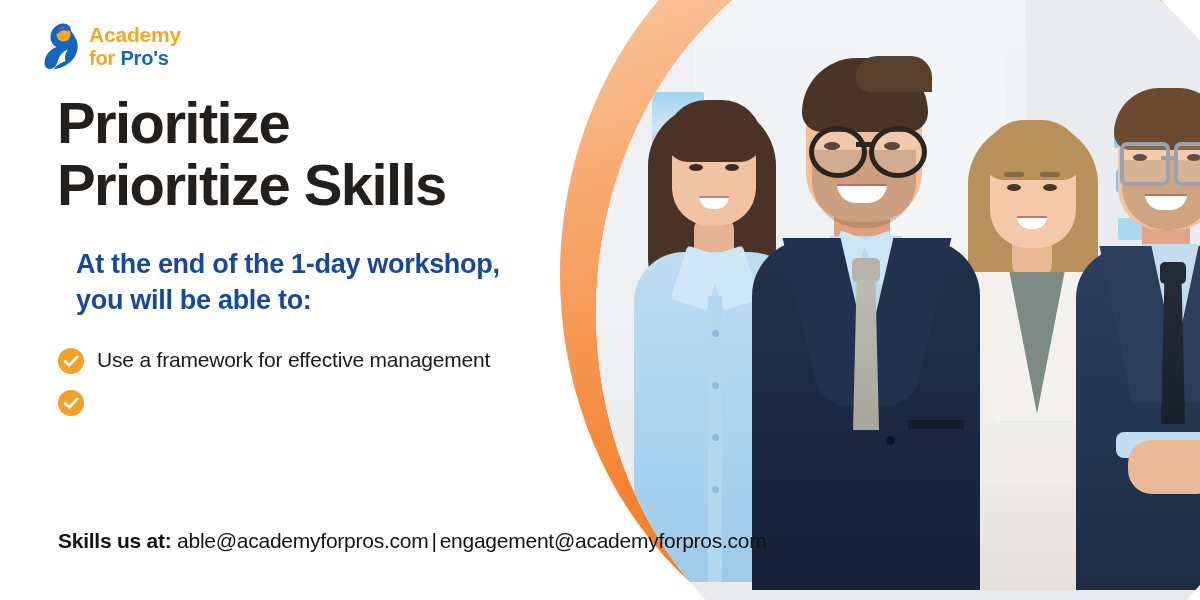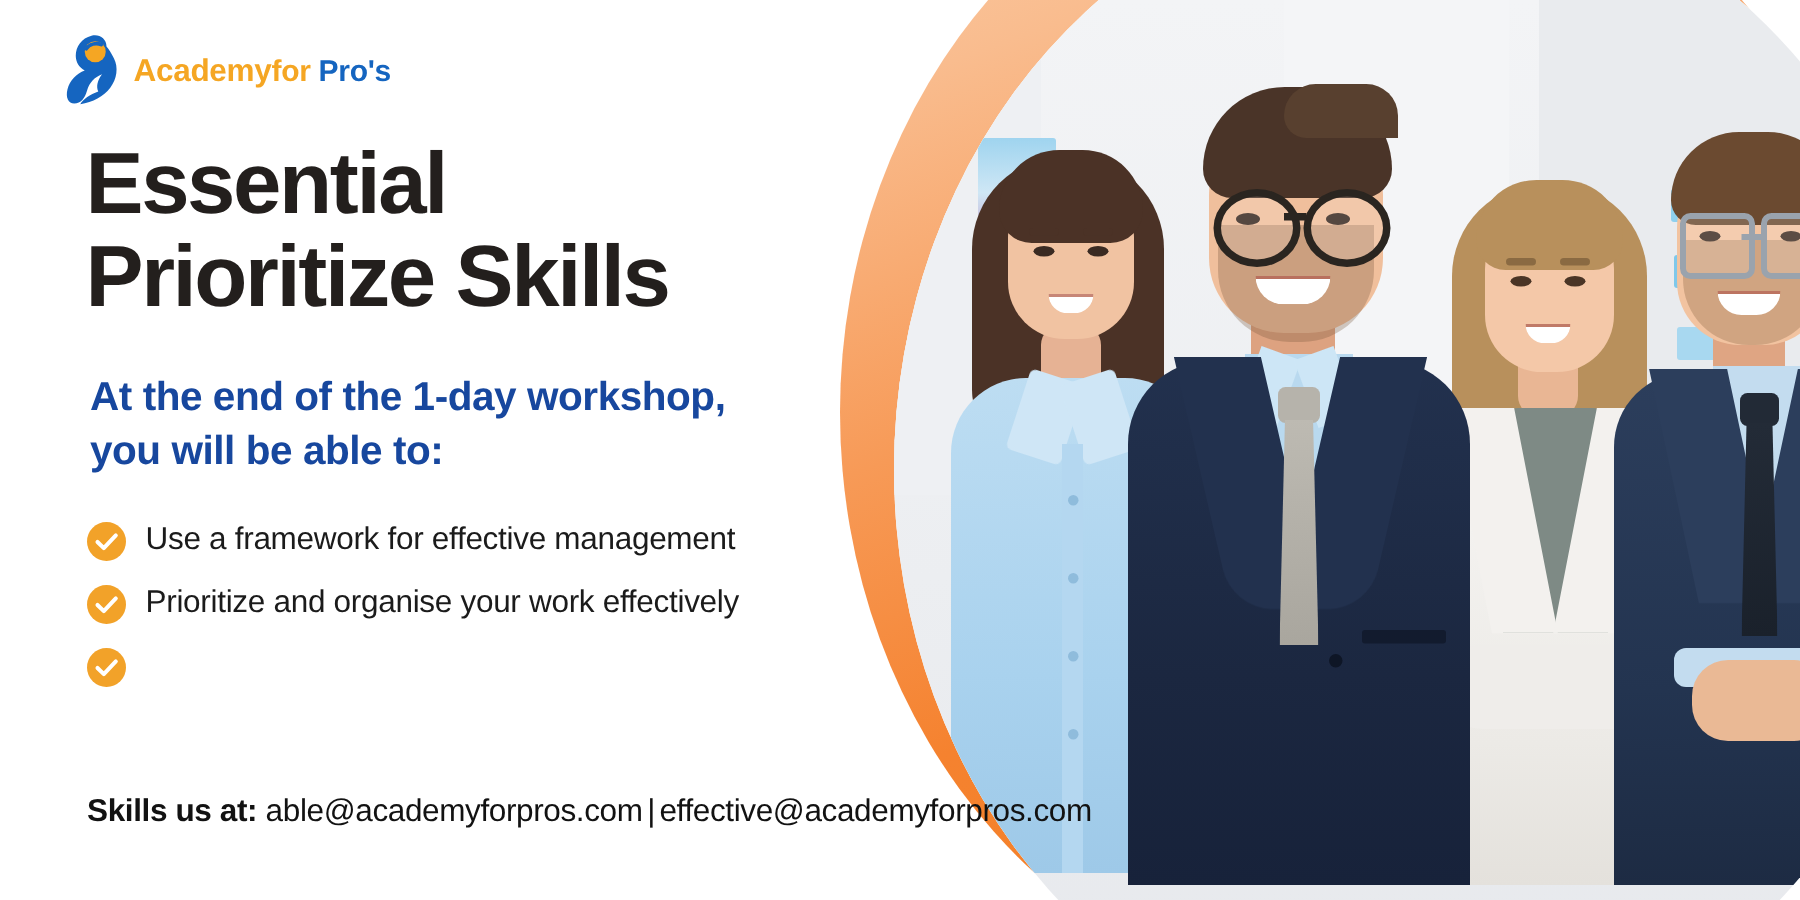--- a/index.html
+++ b/index.html
@@ -173,23 +173,22 @@
     align-items: center;
     gap: 7px;
   }
   .logo-mark {
     width: 44px;
     height: 48px;
     flex: 0 0 auto;
   }
   .logo-text {
     display: flex;
-    flex-direction: row;
+    flex-direction: column;
     line-height: 1.0;
-    align-items: flex-end;
   }
   .logo-line1 {
     font-size: 21px;
     font-weight: 700;
     color: #F5A623;
     letter-spacing: -0.2px;
   }
   .logo-line2 {
     font-size: 20px;
     font-weight: 700;
@@ -206,21 +205,21 @@
     width: 600px;
     font-size: 58px;
     line-height: 1.07;
     font-weight: 700;
     color: #231f1d;
     letter-spacing: -1.6px;
   }
 
   .subhead {
     position: absolute;
-    left: 60px;
+    left: 76px;
     top: 247px;
     width: 580px;
     font-size: 27px;
     line-height: 1.33;
     font-weight: 700;
     color: #17479E;
     letter-spacing: -0.3px;
   }
 
   .bullets {
@@ -367,21 +366,21 @@
         <circle cx="25.5" cy="12.5" r="7" fill="#F5A623"></circle>
         <path d="M19.5 10.5 C21.5 7.5 26 6.2 29.5 7.8" stroke="#1565C0" stroke-width="2.4" fill="none" stroke-linecap="round"></path>
       </svg>
       <div class="logo-text">
         <span class="logo-line1">Academy</span>
         <span class="logo-line2"><span class="logo-for">for</span> <span class="logo-pros">Pro's</span></span>
       </div>
     </div>
 
     <div class="headline">
-      <div>Essential</div>
+      <div>Prioritize</div>
       <div>Prioritize Skills</div>
     </div>
 
     <div class="subhead">
       <div>At the end of the 1-day workshop,</div>
       <div>you will be able to:</div>
     </div>
 
     <div class="bullets">
       <div class="bullet">
@@ -389,26 +388,19 @@
           <circle cx="13" cy="13" r="13" fill="#F2A229"></circle>
           <path d="M7 13.3 L11.2 17.4 L19.2 8.9" stroke="#ffffff" stroke-width="2.7" fill="none" stroke-linecap="round" stroke-linejoin="round"></path>
         </svg>
         <span class="bullet-text">Use a framework for effective management</span>
       </div>
       <div class="bullet">
         <svg class="check-icon" viewBox="0 0 26 26">
           <circle cx="13" cy="13" r="13" fill="#F2A229"></circle>
           <path d="M7 13.3 L11.2 17.4 L19.2 8.9" stroke="#ffffff" stroke-width="2.7" fill="none" stroke-linecap="round" stroke-linejoin="round"></path>
         </svg>
-        <span class="bullet-text">Prioritize and organise your work effectively</span>
-      </div>
-      <div class="bullet">
-        <svg class="check-icon" viewBox="0 0 26 26">
-          <circle cx="13" cy="13" r="13" fill="#F2A229"></circle>
-          <path d="M7 13.3 L11.2 17.4 L19.2 8.9" stroke="#ffffff" stroke-width="2.7" fill="none" stroke-linecap="round" stroke-linejoin="round"></path>
-        </svg>
       </div>
     </div>
 
-    <div class="footer"><span class="footer-label">Skills us at:</span> <span>able@academyforpros.com</span><span class="footer-sep">|</span><span>effective@academyforpros.com</span></div>
+    <div class="footer"><span class="footer-label">Skills us at:</span> <span>able@academyforpros.com</span><span class="footer-sep">|</span><span>engagement@academyforpros.com</span></div>
 
   </div>
 </div>
 
 </body></html>

